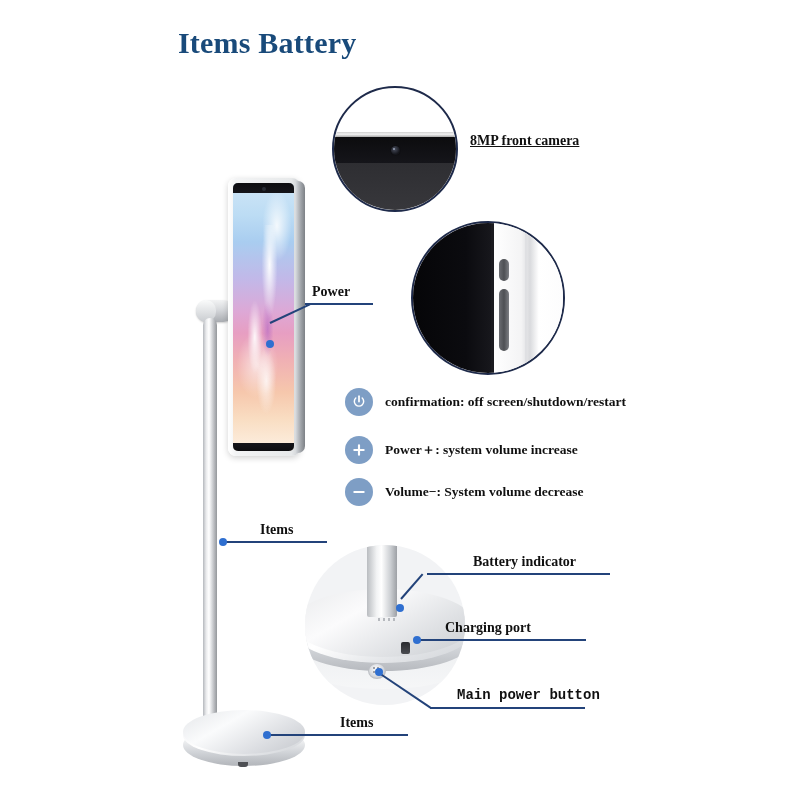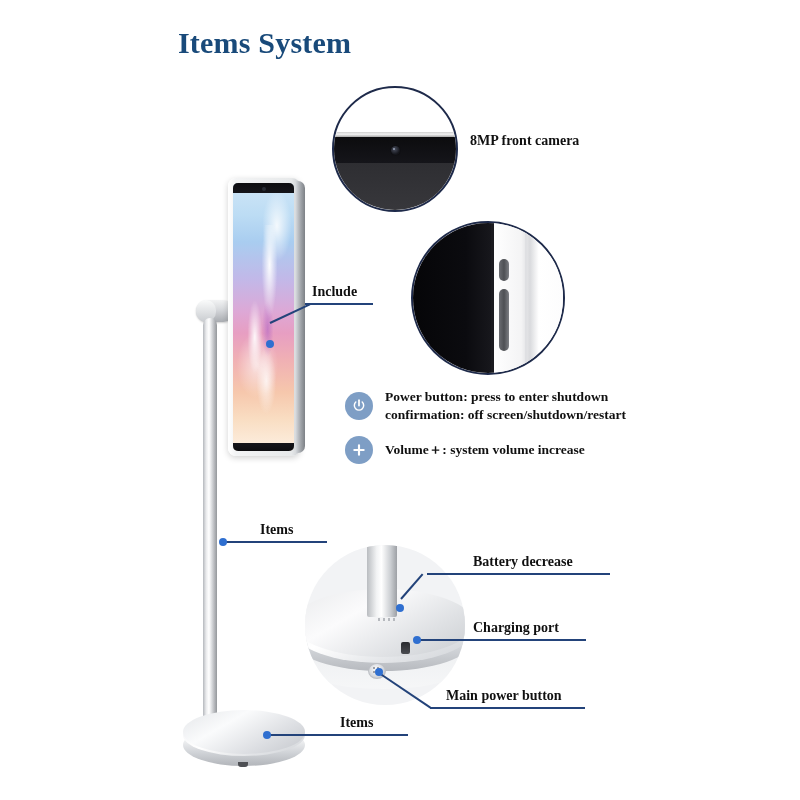--- a/index.html
+++ b/index.html
@@ -350,21 +350,21 @@
     color: #101010;
     line-height: 1.35;
     white-space: nowrap;
   }
 </style>
 </head>
 <body>
 
 <div class="canvas">
 
-  <div class="page-title">Items System</div>
+  <div class="page-title">Items Battery</div>
 
   <div>
 
     <div class="hinge"></div>
     <div class="hinge-cap"></div>
     <div class="pole"></div>
     <div class="pole-shadow"></div>
     <div class="base-rim"></div>
     <div class="base-face"></div>
     <div class="base-top"></div>
@@ -385,87 +385,94 @@
   </div>
 
   <div class="circle-dark" id="c-camera">
     <div class="silver-strip"></div>
     <div class="black-bezel"></div>
     <div class="dark-body"></div>
     <div class="cam-dot"></div>
     <div class="cam-glint"></div>
   </div>
 
-  <div class="lbl" style="left:470px; top:132px;">8MP front camera</div>
+  <div class="lbl" style="left:470px; top:132px;text-decoration:underline;">8MP front camera</div>
 
   <div class="circle-dark" id="c-buttons">
     <div class="screen-black"></div>
     <div class="edge-line"></div>
     <div class="frame-white"></div>
     <div class="frame-groove"></div>
     <div class="btn-power"></div>
     <div class="btn-volume"></div>
   </div>
 
-  <div class="lbl" style="left:312px; top:283px;">Include</div>
+  <div class="lbl" style="left:312px; top:283px;">Power</div>
 
   <div class="leader" style="left:305px; top:303px; width:68px;"></div>
 
   <div class="leader" style="left:270px; top:322px; width:44px; transform-origin:left center; transform:rotate(-25deg);"></div>
   <div class="dot" style="left:266px; top:340px;"></div>
 
   <div class="key-row" style="left:345px; top:388px;">
     <div class="key-icon">
       <svg width="16" height="16" viewBox="0 0 24 24" aria-hidden="true">
         <path d="M12 3.2 L12 11.4" stroke="#ffffff" stroke-width="2.6" stroke-linecap="round" fill="none"></path>
         <path d="M7.2 6.1 A7 7 0 1 0 16.8 6.1" stroke="#ffffff" stroke-width="2.2" stroke-linecap="round" fill="none"></path>
       </svg>
     </div>
     <div>
-      <div class="key-text">Power button: press to enter shutdown</div>
       <div class="key-text">confirmation: off screen/shutdown/restart</div>
     </div>
   </div>
 
   <div class="key-row" style="left:345px; top:436px;">
     <div class="key-icon">
       <svg width="16" height="16" viewBox="0 0 24 24" aria-hidden="true">
         <path d="M12 5 L12 19 M5 12 L19 12" stroke="#ffffff" stroke-width="3.2" stroke-linecap="round"></path>
       </svg>
     </div>
-    <div class="key-text">Volume＋: system volume increase</div>
-  </div>
-
+    <div class="key-text">Power＋: system volume increase</div>
+  </div>
+
+  <div class="key-row" style="left:345px; top:478px;">
+    <div class="key-icon">
+      <svg width="16" height="16" viewBox="0 0 24 24" aria-hidden="true">
+        <path d="M5 12 L19 12" stroke="#ffffff" stroke-width="3.2" stroke-linecap="round"></path>
+      </svg>
+    </div>
+    <div class="key-text">Volume−: System volume decrease</div>
+  </div>
 
   <div class="lbl" style="left:260px; top:521px;">Items</div>
   <div class="leader" style="left:226px; top:541px; width:101px;"></div>
   <div class="dot" style="left:219px; top:538px;"></div>
 
   <div class="circle-soft" id="c-base">
     <div class="disc-shadow"></div>
     <div class="disc-rim"></div>
     <div class="disc-face"></div>
     <div class="disc-top"></div>
     <div class="pole"></div>
     <div class="led-dots"></div>
     <div class="port"></div>
     <div class="pwr-btn"></div>
     <div class="pwr-glyph"></div>
   </div>
 
-  <div class="lbl" style="left:473px; top:553px;">Battery decrease</div>
+  <div class="lbl" style="left:473px; top:553px;">Battery indicator</div>
   <div class="leader" style="left:427px; top:573px; width:183px;"></div>
   <div class="leader" style="left:401px; top:598px; width:33px; transform-origin:left center; transform:rotate(-49deg);"></div>
   <div class="dot" style="left:396px; top:604px;"></div>
 
-  <div class="lbl" style="left:473px; top:619px;">Charging port</div>
+  <div class="lbl" style="left:445px; top:619px;">Charging port</div>
   <div class="leader" style="left:420px; top:639px; width:166px;"></div>
   <div class="dot" style="left:413px; top:636px;"></div>
 
-  <div class="lbl" style="left:446px; top:687px;">Main power button</div>
+  <div class="lbl" style="left:457px; top:687px;font-family:Liberation Mono, monospace;">Main power button</div>
   <div class="leader" style="left:430px; top:707px; width:155px;"></div>
   <div class="leader" style="left:379px; top:672px; width:62px; transform-origin:left center; transform:rotate(34deg);"></div>
   <div class="dot" style="left:375px; top:668px;"></div>
 
   <div class="lbl" style="left:340px; top:714px;">Items</div>
   <div class="leader" style="left:270px; top:734px; width:138px;"></div>
   <div class="dot" style="left:263px; top:731px;"></div>
 
 </div>
 

